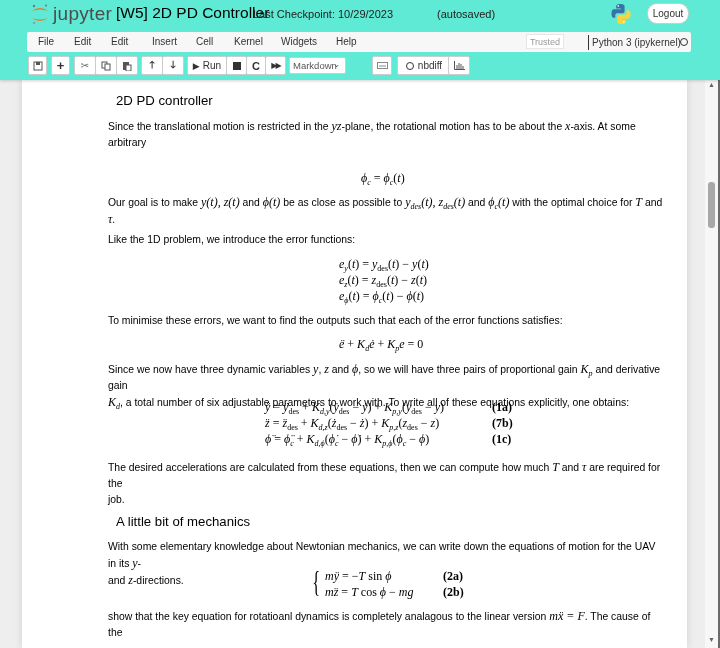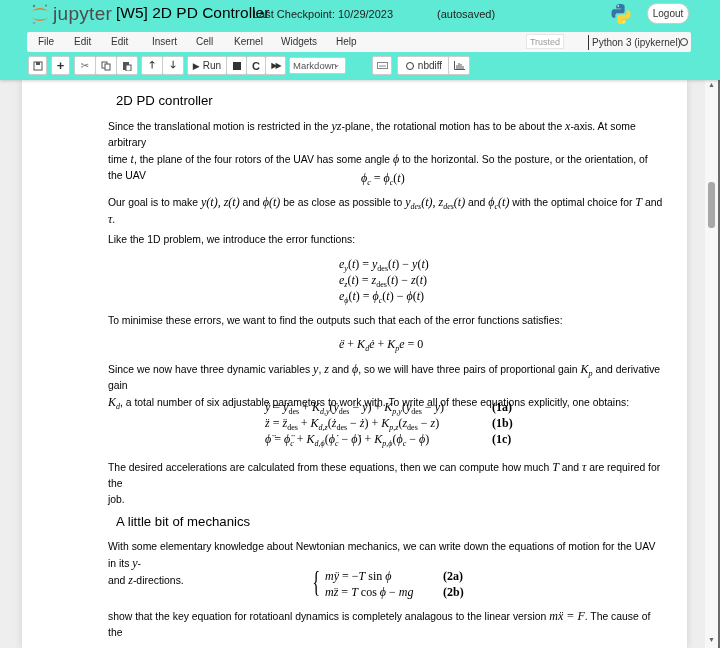--- a/index.html
+++ b/index.html
@@ -195,21 +195,20 @@
     </div>
   </div>
 </div>
 
 <div id="notebook">
   <div class="content">
     <div class="h" style="top:13px">2D PD controller</div>
 
     <div class="p" style="top:38px">
       <div><span>Since the translational motion is restricted in the </span><span class="m">yz</span><span>-plane, the rotational motion has to be about the </span><span class="m">x</span><span>-axis. At some arbitrary</span></div>
-      <div><span>time </span><span class="m">t</span><span>, the plane of the four rotors of the UAV has some angle </span><span class="m">ϕ</span><span> to the horizontal. So the posture, or the orientation, of the UAV</span></div>
     </div>
 
     <div class="eq" style="left:253px;top:90px">
       <i>ϕ</i><sub><i>c</i></sub> = <i>ϕ</i><sub><i>c</i></sub>(<i>t</i>)
     </div>
 
     <div class="p" style="top:114px">
       <div><span>Our goal is to make </span><span class="m"><i>y</i>(<i>t</i>), <i>z</i>(<i>t</i>)</span><span> and </span><span class="m"><i>ϕ</i>(<i>t</i>)</span><span> be as close as possible to </span><span class="m"><i>y</i><sub>des</sub>(<i>t</i>), <i>z</i><sub>des</sub>(<i>t</i>)</span><span> and </span><span class="m"><i>ϕ</i><sub>c</sub>(<i>t</i>)</span><span> with the optimal choice for </span><span class="m">T</span><span> and</span></div>
       <div><span class="m">τ</span><span>.</span></div>
     </div>
@@ -232,21 +231,21 @@
       <div><span>Since we now have three dynamic variables </span><span class="m">y</span><span>, </span><span class="m">z</span><span> and </span><span class="m">ϕ</span><span>, so we will have three pairs of proportional gain </span><span class="m"><i>K<sub>p</sub></i></span><span> and derivative gain</span></div>
       <div><span class="m"><i>K<sub>d</sub></i></span><span>, a total number of six adjustable parameters to work with. To write all of these equations explicitly, one obtains:</span></div>
     </div>
 
     <div class="eq" style="left:157px;top:319px;line-height:16px">
       <div><i>ÿ</i> = <i>ÿ</i><sub>des</sub> + <i>K<sub>d,y</sub></i>(<i>ẏ</i><sub>des</sub> − <i>ẏ</i>) + <i>K<sub>p,y</sub></i>(<i>y</i><sub>des</sub> − <i>y</i>)</div>
       <div><i>z̈</i> = <i>z̈</i><sub>des</sub> + <i>K<sub>d,z</sub></i>(<i>ż</i><sub>des</sub> − <i>ż</i>) + <i>K<sub>p,z</sub></i>(<i>z</i><sub>des</sub> − <i>z</i>)</div>
       <div><i>ϕ̈</i> = <i>ϕ̈<sub>c</sub></i> + <i>K<sub>d,ϕ</sub></i>(<i>ϕ̇<sub>c</sub></i> − <i>ϕ̇</i>) + <i>K<sub>p,ϕ</sub></i>(<i>ϕ<sub>c</sub></i> − <i>ϕ</i>)</div>
     </div>
     <div class="tag" style="left:384px;top:319px">(1a)</div>
-    <div class="tag" style="left:384px;top:335px">(1b)</div>
+    <div class="tag" style="left:384px;top:335px">(7b)</div>
     <div class="tag" style="left:384px;top:351px">(1c)</div>
 
     <div class="p" style="top:379px">
       <div><span>The desired accelerations are calculated from these equations, then we can compute how much </span><span class="m">T</span><span> and </span><span class="m">τ</span><span> are required for the</span></div>
       <div>job.</div>
     </div>
 
     <div class="h" style="top:434px">A little bit of mechanics</div>
 
     <div class="p" style="top:459px">

